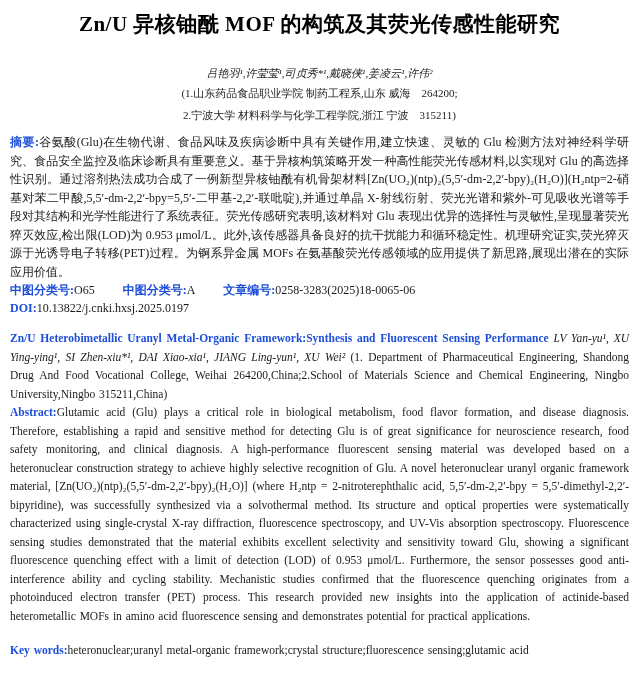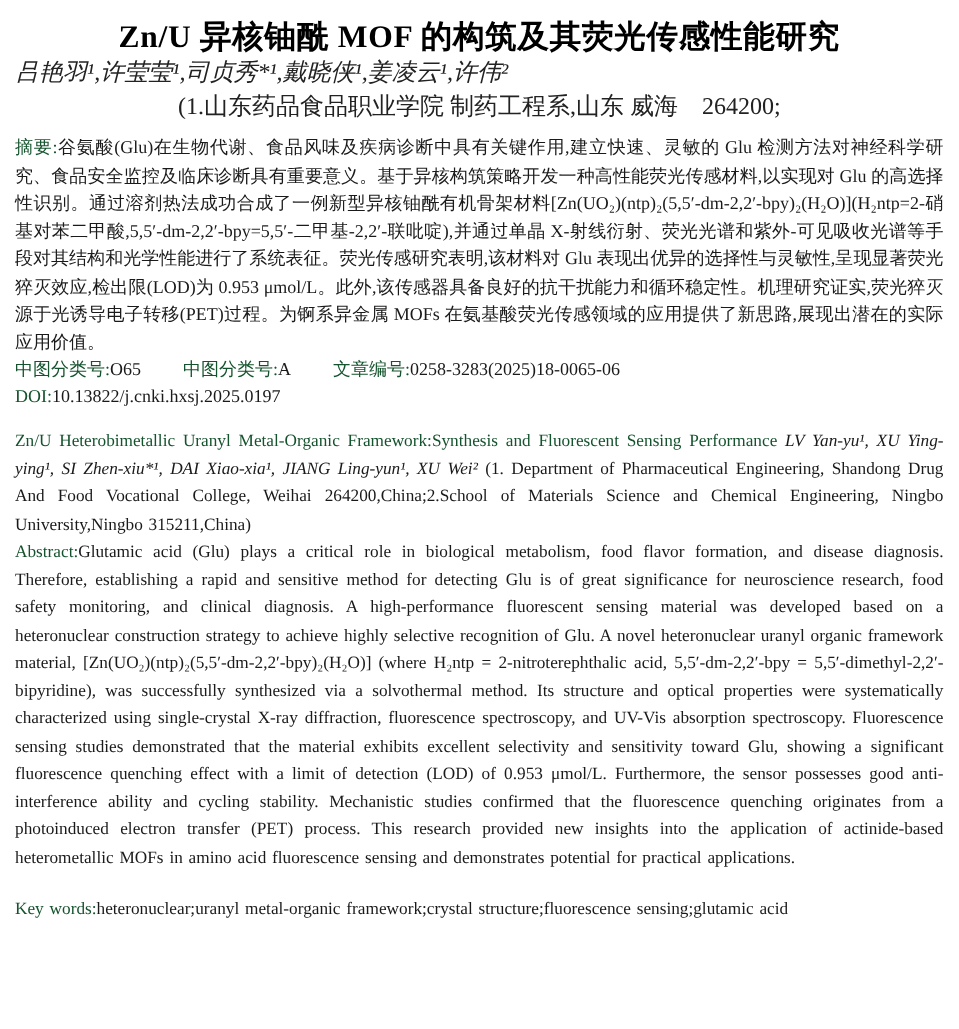--- a/index.html
+++ b/index.html
@@ -22,49 +22,49 @@
   }
   .title-cn {
     margin: 4px 0 0 0;
     font-size: 21px;
     font-weight: bold;
     text-align: center;
     letter-spacing: 0.5px;
     color: #000;
   }
   .authors-cn {
-    margin-top: 0;
-    text-align: left;
-    font-size: 16px;
+    margin-top: 28px;
+    text-align: center;
+    font-size: 11px;
     font-style: italic;
     color: #222;
   }
   .affil-cn {
     margin-top: 3px;
     text-align: center;
-    font-size: 16px;
+    font-size: 11px;
     line-height: 19px;
     color: #222;
   }
   .cn-abstract {
     margin: 8px 0 0 0;
     font-size: 12px;
     line-height: 18.5px;
     text-align: justify;
     color: #1a1a1a;
   }
   .meta-line {
     margin: 0;
     font-size: 12px;
     line-height: 18px;
     color: #1a1a1a;
   }
   .pair { margin-right: 28px; }
   .pair:last-child { margin-right: 0; }
-  .b { font-weight: normal; color: #14532d; }
+  .b { font-weight: bold; color: #1d4ed8; }
   .i { font-style: italic; }
   .en-block {
     margin-top: 12px;
   }
   .en-head, .en-abstract, .en-keywords {
     margin: 0;
     font-size: 11.5px;
     line-height: 18.5px;
     text-align: justify;
     word-spacing: 1px;
@@ -75,20 +75,21 @@
 </head>
 <body>
 
 <div class="page">
 
   <h1 class="title-cn">Zn/U 异核铀酰 MOF 的构筑及其荧光传感性能研究</h1>
 
   <div class="authors-cn">吕艳羽¹,许莹莹¹,司贞秀*¹,戴晓侠¹,姜凌云¹,许伟²</div>
 
   <div class="affil-cn">(1.山东药品食品职业学院 制药工程系,山东 威海　264200;</div>
+  <div class="affil-cn">2.宁波大学 材料科学与化学工程学院,浙江 宁波　315211)</div>
 
   <p class="cn-abstract"><span class="b">摘要:</span><span>谷氨酸(Glu)在生物代谢、食品风味及疾病诊断中具有关键作用,建立快速、灵敏的 Glu 检测方法对神经科学研究、食品安全监控及临床诊断具有重要意义。基于异核构筑策略开发一种高性能荧光传感材料,以实现对 Glu 的高选择性识别。通过溶剂热法成功合成了一例新型异核铀酰有机骨架材料[Zn(UO₂)(ntp)₂(5,5′-dm-2,2′-bpy)₂(H₂O)](H₂ntp=2-硝基对苯二甲酸,5,5′-dm-2,2′-bpy=5,5′-二甲基-2,2′-联吡啶),并通过单晶 X-射线衍射、荧光光谱和紫外-可见吸收光谱等手段对其结构和光学性能进行了系统表征。荧光传感研究表明,该材料对 Glu 表现出优异的选择性与灵敏性,呈现显著荧光猝灭效应,检出限(LOD)为 0.953 μmol/L。此外,该传感器具备良好的抗干扰能力和循环稳定性。机理研究证实,荧光猝灭源于光诱导电子转移(PET)过程。为锕系异金属 MOFs 在氨基酸荧光传感领域的应用提供了新思路,展现出潜在的实际应用价值。</span></p>
 
 
   <p class="meta-line"><span class="pair"><span class="b">中图分类号:</span><span>O65</span></span><span class="pair"><span class="b">中图分类号:</span><span>A</span></span><span class="pair"><span class="b">文章编号:</span><span>0258-3283(2025)18-0065-06</span></span></p>
 
   <p class="meta-line"><span class="b">DOI:</span><span>10.13822/j.cnki.hxsj.2025.0197</span></p>
 
   <div class="en-block">
     <p class="en-head"><span class="b">Zn/U Heterobimetallic Uranyl Metal-Organic Framework:Synthesis and Fluorescent Sensing Performance</span> <span class="i">LV Yan-yu¹, XU Ying-ying¹, SI Zhen-xiu*¹, DAI Xiao-xia¹, JIANG Ling-yun¹, XU Wei²</span> <span>(1. Department of Pharmaceutical Engineering, Shandong Drug And Food Vocational College, Weihai 264200,China;2.School of Materials Science and Chemical Engineering, Ningbo University,Ningbo 315211,China)</span></p>

